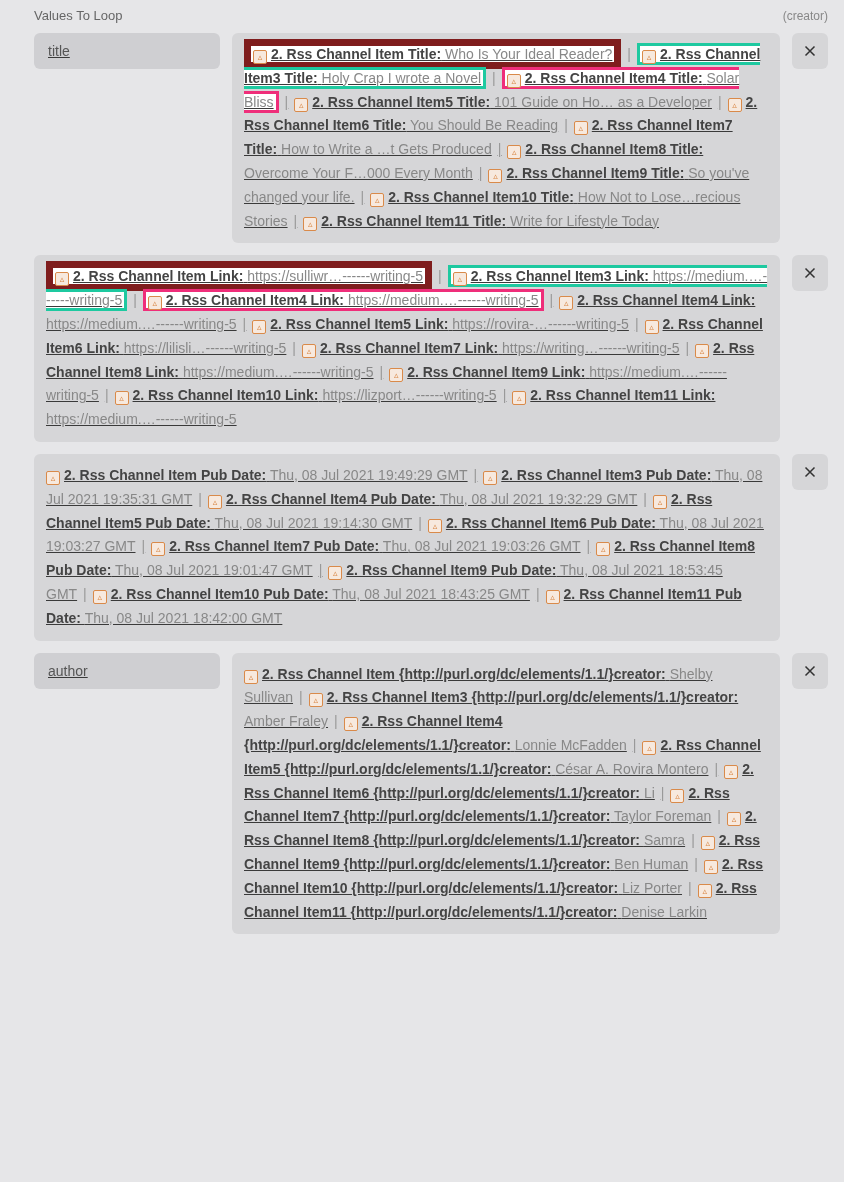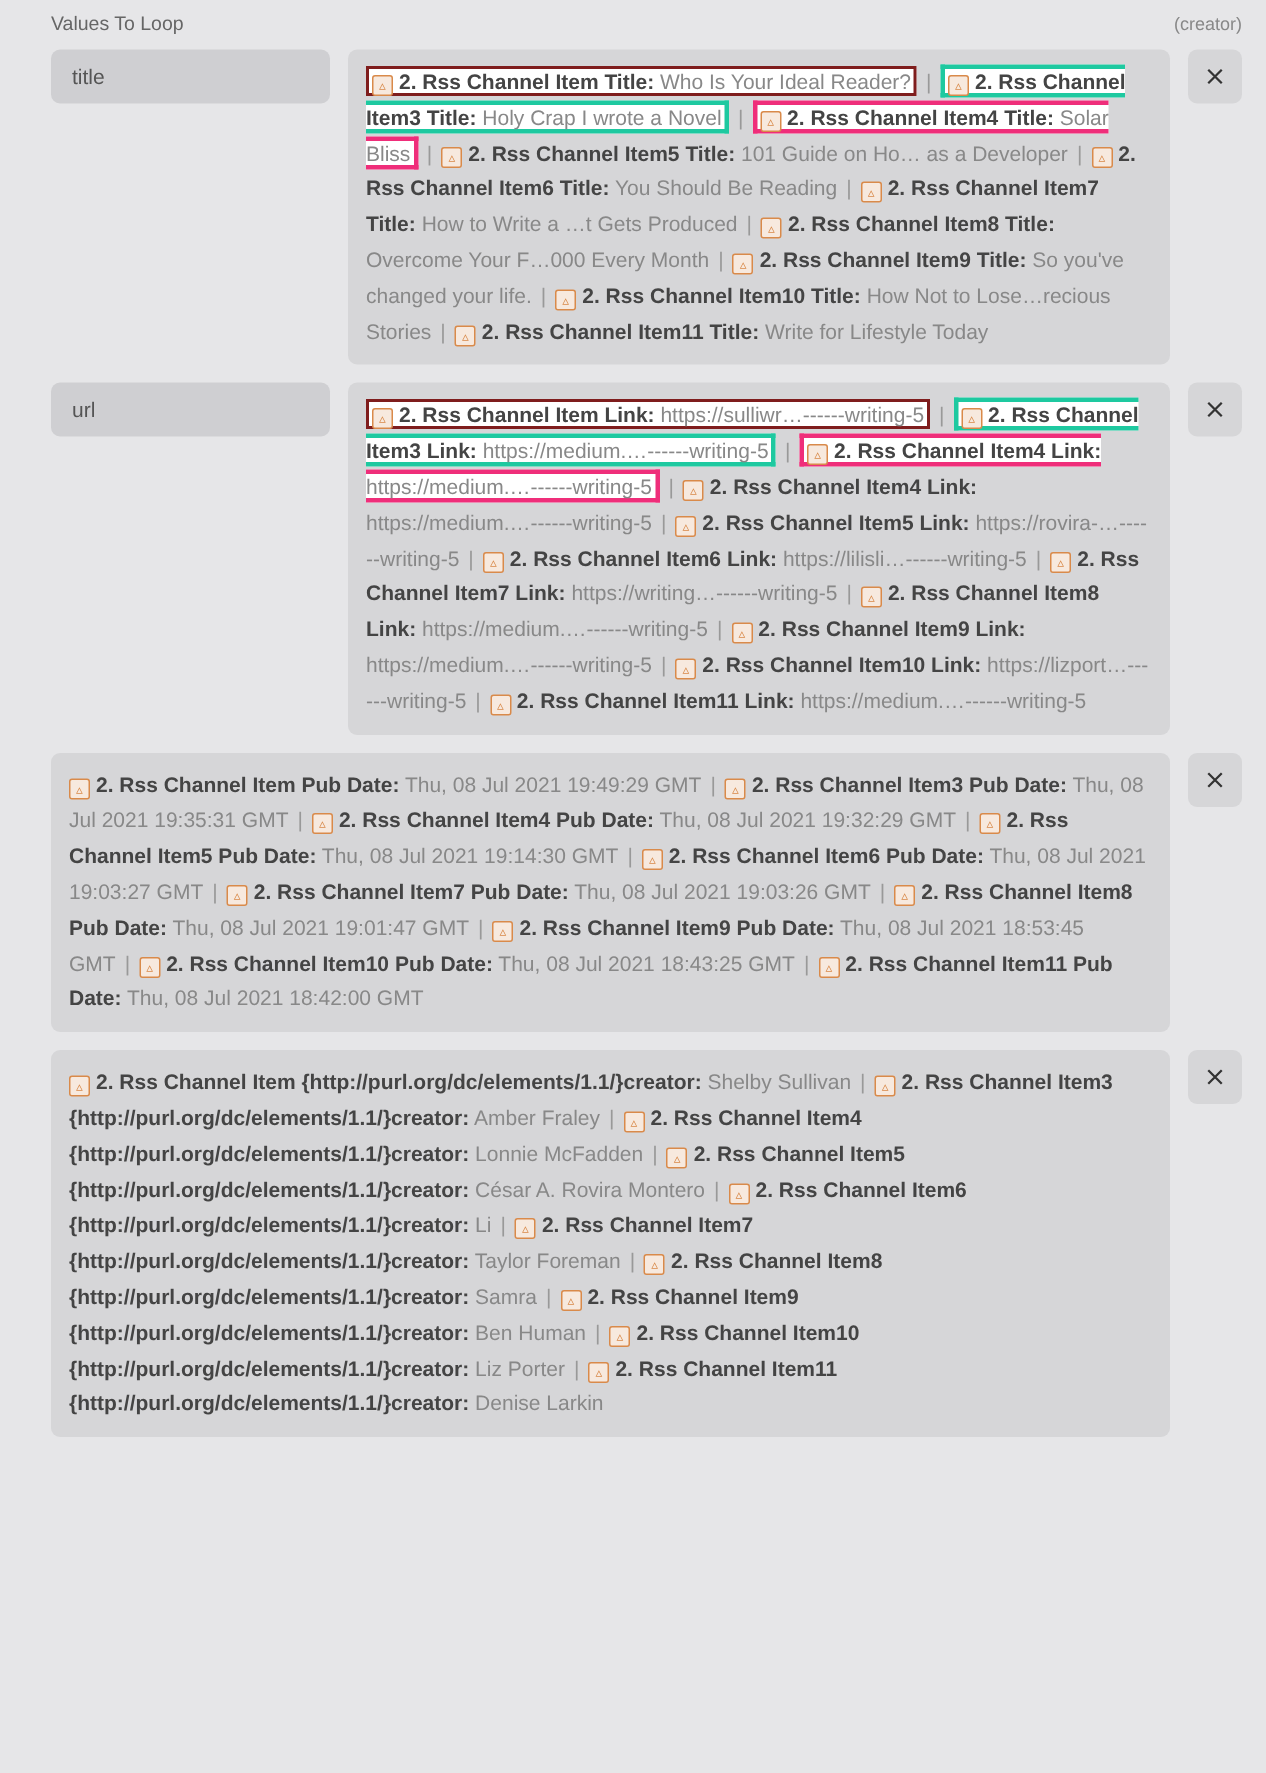--- a/index.html
+++ b/index.html
@@ -17,20 +17,21 @@
   padding: 8px 16px 6px 34px;
   font-size: 13px;
   color: #666;
 }
 .header-row .required { font-size: 12px; color: #888; }
 .section {
   display: flex;
   align-items: flex-start;
   padding: 4px 16px 8px 34px;
   gap: 12px;
+  text-decoration: underline;
 }
 .field-label {
   width: 186px;
   flex-shrink: 0;
   background: #cfcfd2;
   border-radius: 6px;
   padding: 10px 14px;
   color: #555;
   font-size: 14px;
 }
@@ -67,21 +68,21 @@
   vertical-align: -1px;
   margin-right: 4px;
   border-radius: 2px;
   background: #f7e9de;
 }
 .pill-label { font-weight: 600; color: #444; }
 .pill-value { color: #888; }
 .sep { color: #999; margin: 0 6px; }
 .hl-yellow {
   background: #fff;
-  border: 2px solid #7f1d1d;
+  border: 7px solid #7f1d1d;
   padding: 0 2px;
   display: inline;
 }
 .hl-teal {
   background: #fff;
   border: 3px solid #1ec9a0;
   padding: 0 2px;
   display: inline;
 }
 .hl-pink {
@@ -103,38 +104,38 @@
   <div class="field-label">title</div>
   <div class="field-content" id="content-title"><span class="hl-yellow"><span class="pill-icon">▵</span><span class="pill-label">2. Rss Channel Item Title:</span> <span class="pill-value">Who Is Your Ideal Reader?</span></span><span class="sep">|</span><span class="hl-teal"><span class="pill-icon">▵</span><span class="pill-label">2. Rss Channel Item3 Title:</span> <span class="pill-value">Holy Crap I wrote a Novel</span></span><span class="sep">|</span><span class="hl-pink"><span class="pill-icon">▵</span><span class="pill-label">2. Rss Channel Item4 Title:</span> <span class="pill-value">Solar Bliss</span></span><span class="sep">|</span><span><span class="pill-icon">▵</span><span class="pill-label">2. Rss Channel Item5 Title:</span> <span class="pill-value">101 Guide on Ho… as a Developer</span></span><span class="sep">|</span><span><span class="pill-icon">▵</span><span class="pill-label">2. Rss Channel Item6 Title:</span> <span class="pill-value">You Should Be Reading</span></span><span class="sep">|</span><span><span class="pill-icon">▵</span><span class="pill-label">2. Rss Channel Item7 Title:</span> <span class="pill-value">How to Write a …t Gets Produced</span></span><span class="sep">|</span><span><span class="pill-icon">▵</span><span class="pill-label">2. Rss Channel Item8 Title:</span> <span class="pill-value">Overcome Your F…000 Every Month</span></span><span class="sep">|</span><span><span class="pill-icon">▵</span><span class="pill-label">2. Rss Channel Item9 Title:</span> <span class="pill-value">So you've changed your life.</span></span><span class="sep">|</span><span><span class="pill-icon">▵</span><span class="pill-label">2. Rss Channel Item10 Title:</span> <span class="pill-value">How Not to Lose…recious Stories</span></span><span class="sep">|</span><span><span class="pill-icon">▵</span><span class="pill-label">2. Rss Channel Item11 Title:</span> <span class="pill-value">Write for Lifestyle Today</span></span></div>
   <div class="close-btn">
     <svg viewBox="0 0 24 24" stroke="#333" stroke-width="2" fill="none">
         <path d="M6 6 L18 18 M18 6 L6 18"></path>
       </svg>
   </div>
 </div>
 
 <div class="section">
-  <div class="field-label">url</div>
   <div class="field-content" id="content-url"><span class="hl-yellow"><span class="pill-icon">▵</span><span class="pill-label">2. Rss Channel Item Link:</span> <span class="pill-value">https://sulliwr…------writing-5</span></span><span class="sep">|</span><span class="hl-teal"><span class="pill-icon">▵</span><span class="pill-label">2. Rss Channel Item3 Link:</span> <span class="pill-value">https://medium.…------writing-5</span></span><span class="sep">|</span><span class="hl-pink"><span class="pill-icon">▵</span><span class="pill-label">2. Rss Channel Item4 Link:</span> <span class="pill-value">https://medium.…------writing-5</span></span><span class="sep">|</span><span><span class="pill-icon">▵</span><span class="pill-label">2. Rss Channel Item4 Link:</span> <span class="pill-value">https://medium.…------writing-5</span></span><span class="sep">|</span><span><span class="pill-icon">▵</span><span class="pill-label">2. Rss Channel Item5 Link:</span> <span class="pill-value">https://rovira-…------writing-5</span></span><span class="sep">|</span><span><span class="pill-icon">▵</span><span class="pill-label">2. Rss Channel Item6 Link:</span> <span class="pill-value">https://lilisli…------writing-5</span></span><span class="sep">|</span><span><span class="pill-icon">▵</span><span class="pill-label">2. Rss Channel Item7 Link:</span> <span class="pill-value">https://writing…------writing-5</span></span><span class="sep">|</span><span><span class="pill-icon">▵</span><span class="pill-label">2. Rss Channel Item8 Link:</span> <span class="pill-value">https://medium.…------writing-5</span></span><span class="sep">|</span><span><span class="pill-icon">▵</span><span class="pill-label">2. Rss Channel Item9 Link:</span> <span class="pill-value">https://medium.…------writing-5</span></span><span class="sep">|</span><span><span class="pill-icon">▵</span><span class="pill-label">2. Rss Channel Item10 Link:</span> <span class="pill-value">https://lizport…------writing-5</span></span><span class="sep">|</span><span><span class="pill-icon">▵</span><span class="pill-label">2. Rss Channel Item11 Link:</span> <span class="pill-value">https://medium.…------writing-5</span></span></div>
   <div class="close-btn">
     <svg viewBox="0 0 24 24" stroke="#333" stroke-width="2" fill="none">
         <path d="M6 6 L18 18 M18 6 L6 18"></path>
       </svg>
   </div>
 </div>
 
 <div class="section">
   <div class="field-content" id="content-date"><span><span class="pill-icon">▵</span><span class="pill-label">2. Rss Channel Item Pub Date:</span> <span class="pill-value">Thu, 08 Jul 2021 19:49:29 GMT</span></span><span class="sep">|</span><span><span class="pill-icon">▵</span><span class="pill-label">2. Rss Channel Item3 Pub Date:</span> <span class="pill-value">Thu, 08 Jul 2021 19:35:31 GMT</span></span><span class="sep">|</span><span><span class="pill-icon">▵</span><span class="pill-label">2. Rss Channel Item4 Pub Date:</span> <span class="pill-value">Thu, 08 Jul 2021 19:32:29 GMT</span></span><span class="sep">|</span><span><span class="pill-icon">▵</span><span class="pill-label">2. Rss Channel Item5 Pub Date:</span> <span class="pill-value">Thu, 08 Jul 2021 19:14:30 GMT</span></span><span class="sep">|</span><span><span class="pill-icon">▵</span><span class="pill-label">2. Rss Channel Item6 Pub Date:</span> <span class="pill-value">Thu, 08 Jul 2021 19:03:27 GMT</span></span><span class="sep">|</span><span><span class="pill-icon">▵</span><span class="pill-label">2. Rss Channel Item7 Pub Date:</span> <span class="pill-value">Thu, 08 Jul 2021 19:03:26 GMT</span></span><span class="sep">|</span><span><span class="pill-icon">▵</span><span class="pill-label">2. Rss Channel Item8 Pub Date:</span> <span class="pill-value">Thu, 08 Jul 2021 19:01:47 GMT</span></span><span class="sep">|</span><span><span class="pill-icon">▵</span><span class="pill-label">2. Rss Channel Item9 Pub Date:</span> <span class="pill-value">Thu, 08 Jul 2021 18:53:45 GMT</span></span><span class="sep">|</span><span><span class="pill-icon">▵</span><span class="pill-label">2. Rss Channel Item10 Pub Date:</span> <span class="pill-value">Thu, 08 Jul 2021 18:43:25 GMT</span></span><span class="sep">|</span><span><span class="pill-icon">▵</span><span class="pill-label">2. Rss Channel Item11 Pub Date:</span> <span class="pill-value">Thu, 08 Jul 2021 18:42:00 GMT</span></span></div>
   <div class="close-btn">
     <svg viewBox="0 0 24 24" stroke="#333" stroke-width="2" fill="none">
         <path d="M6 6 L18 18 M18 6 L6 18"></path>
       </svg>
   </div>
 </div>
 
 <div class="section">
+  <div class="field-label">author</div>
   <div class="field-content" id="content-author"><span><span class="pill-icon">▵</span><span class="pill-label">2. Rss Channel Item {http://purl.org/dc/elements/1.1/}creator:</span> <span class="pill-value">Shelby Sullivan</span></span><span class="sep">|</span><span><span class="pill-icon">▵</span><span class="pill-label">2. Rss Channel Item3 {http://purl.org/dc/elements/1.1/}creator:</span> <span class="pill-value">Amber Fraley</span></span><span class="sep">|</span><span><span class="pill-icon">▵</span><span class="pill-label">2. Rss Channel Item4 {http://purl.org/dc/elements/1.1/}creator:</span> <span class="pill-value">Lonnie McFadden</span></span><span class="sep">|</span><span><span class="pill-icon">▵</span><span class="pill-label">2. Rss Channel Item5 {http://purl.org/dc/elements/1.1/}creator:</span> <span class="pill-value">César A. Rovira Montero</span></span><span class="sep">|</span><span><span class="pill-icon">▵</span><span class="pill-label">2. Rss Channel Item6 {http://purl.org/dc/elements/1.1/}creator:</span> <span class="pill-value">Li</span></span><span class="sep">|</span><span><span class="pill-icon">▵</span><span class="pill-label">2. Rss Channel Item7 {http://purl.org/dc/elements/1.1/}creator:</span> <span class="pill-value">Taylor Foreman</span></span><span class="sep">|</span><span><span class="pill-icon">▵</span><span class="pill-label">2. Rss Channel Item8 {http://purl.org/dc/elements/1.1/}creator:</span> <span class="pill-value">Samra</span></span><span class="sep">|</span><span><span class="pill-icon">▵</span><span class="pill-label">2. Rss Channel Item9 {http://purl.org/dc/elements/1.1/}creator:</span> <span class="pill-value">Ben Human</span></span><span class="sep">|</span><span><span class="pill-icon">▵</span><span class="pill-label">2. Rss Channel Item10 {http://purl.org/dc/elements/1.1/}creator:</span> <span class="pill-value">Liz Porter</span></span><span class="sep">|</span><span><span class="pill-icon">▵</span><span class="pill-label">2. Rss Channel Item11 {http://purl.org/dc/elements/1.1/}creator:</span> <span class="pill-value">Denise Larkin</span></span></div>
   <div class="close-btn">
     <svg viewBox="0 0 24 24" stroke="#333" stroke-width="2" fill="none">
         <path d="M6 6 L18 18 M18 6 L6 18"></path>
       </svg>
   </div>
 </div>
 
 </body></html>

